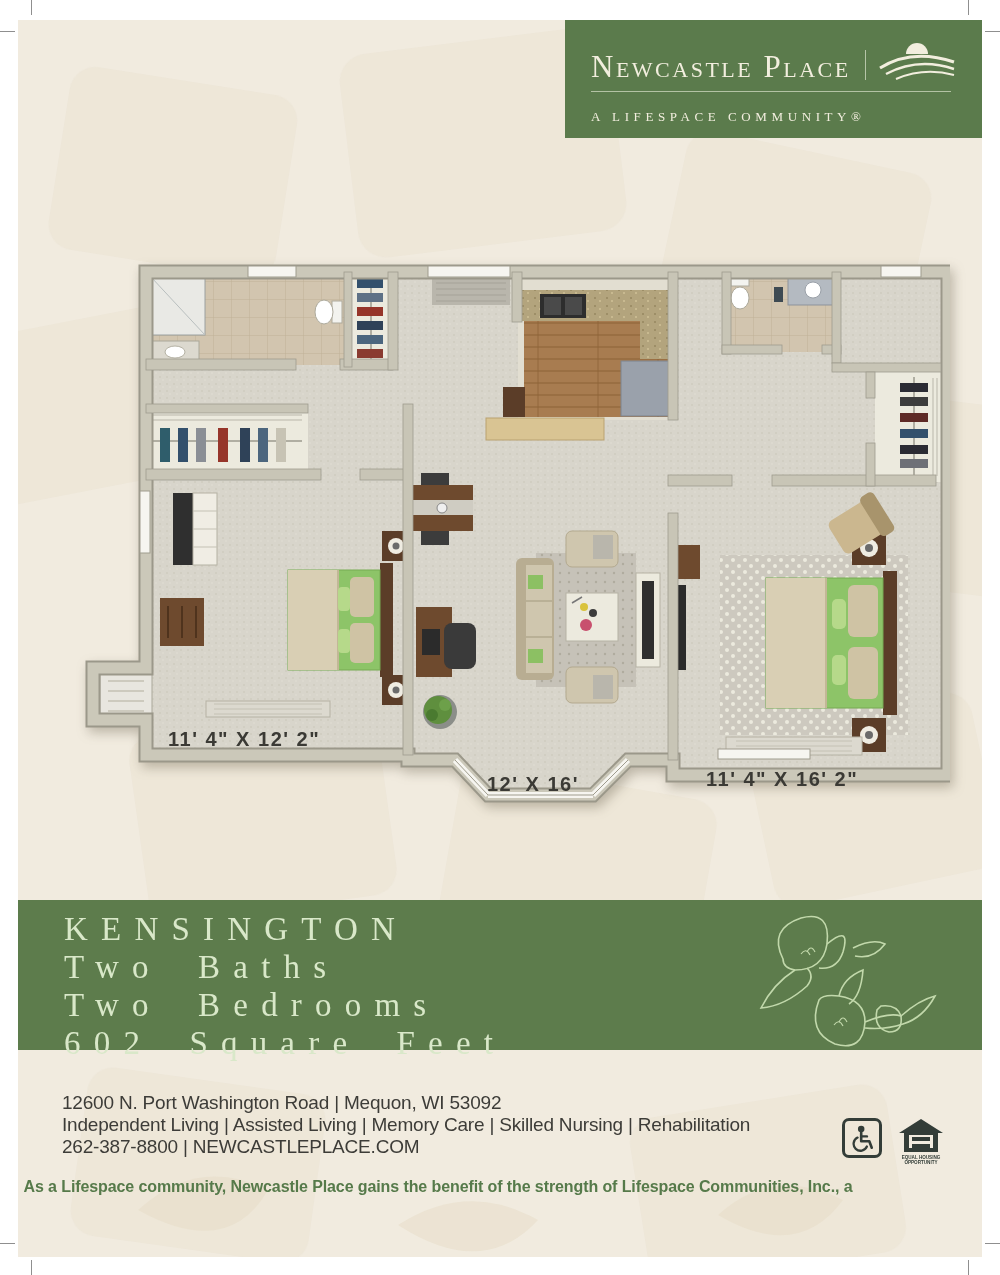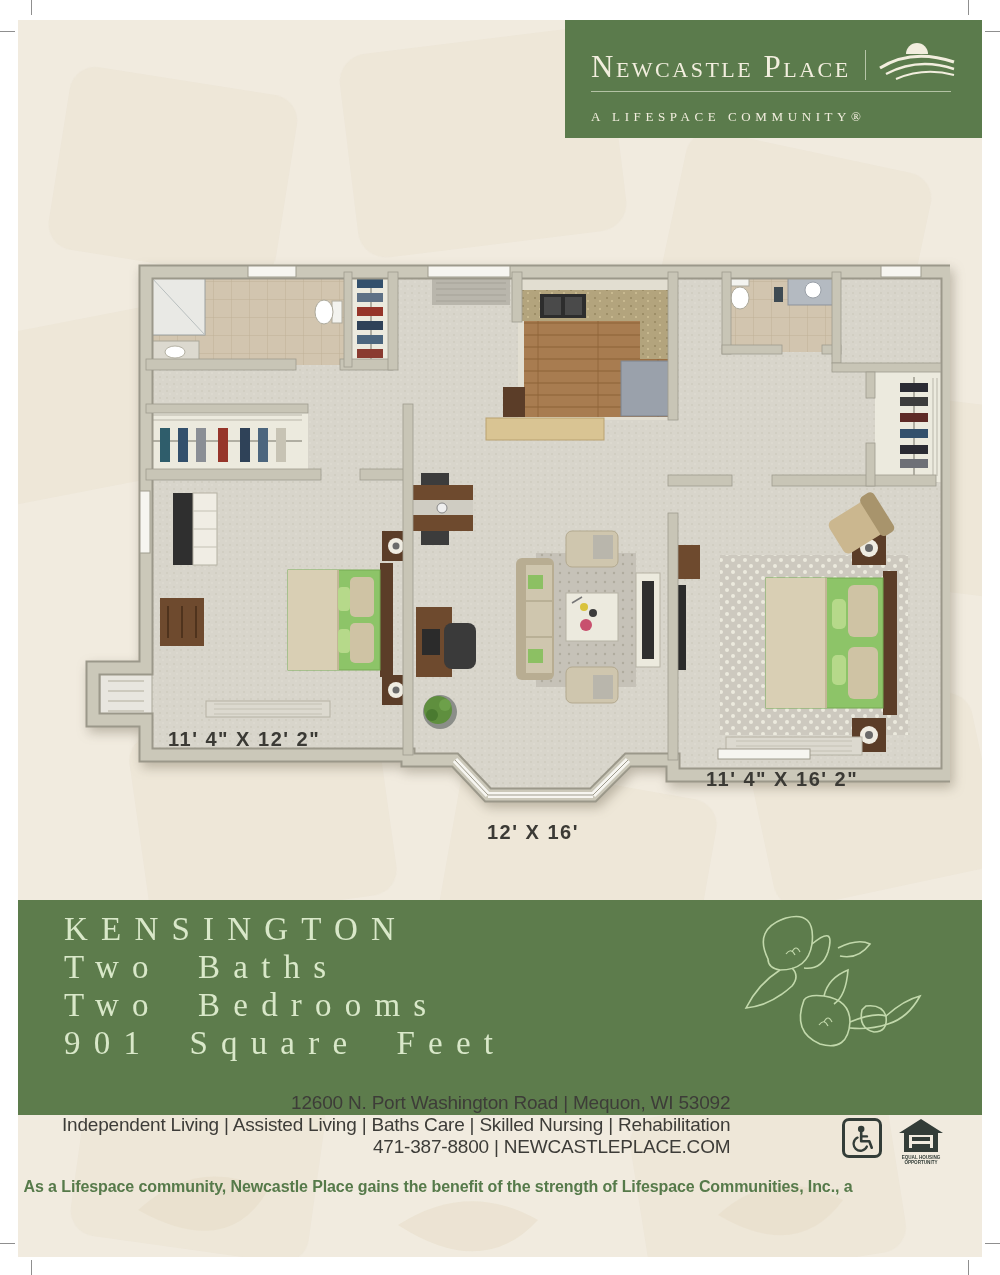--- a/index.html
+++ b/index.html
@@ -27,34 +27,34 @@
   .brand-rule{height:1px;background:#e3e8d4;opacity:.65;margin-top:9px;width:360px;}
   .brand-tagline{font-family:"Liberation Serif",serif;font-size:13px;
         letter-spacing:4.6px;margin-top:17px;white-space:nowrap;}
 
   
   .plan-wrap{position:absolute;left:52px;top:243px;width:880px;height:590px;}
   .plan-wrap svg{filter:drop-shadow(3px 5px 6px rgba(90,80,60,.35));}
   .dim{position:absolute;font-weight:bold;font-size:20px;color:#3b3a35;
        letter-spacing:1.5px;white-space:nowrap;}
   .dim-1{left:150px;top:708px;}
-  .dim-2{left:469px;top:801px;}
+  .dim-2{left:469px;top:753px;}
   .dim-3{left:688px;top:748px;}
 
   
-  .plan-banner{position:absolute;left:0;top:880px;width:964px;height:215px;
-       background:#5d7c4c;color:#d9e8c9;}
+  .plan-banner{position:absolute;left:0;top:880px;width:964px;height:150px;
+       background:#5d7c4c;color:#d9e8c9;padding-left:15px;}
   .plan-banner .lines{position:absolute;left:46px;top:10px;
        font-family:"Liberation Serif",serif;font-size:33px;line-height:38px;
        letter-spacing:.4em;word-spacing:.45em;white-space:nowrap;}
   .flower{position:absolute;right:24px;top:4px;}
 
   
   .contact{position:absolute;left:44px;top:1072px;font-size:19px;line-height:22px;
-       color:#3d3c38;letter-spacing:-0.2px;text-align:right;}
+       color:#3d3c38;letter-spacing:-0.2px;}
   .contact div{white-space:nowrap;}
   .footer-icons{position:absolute;left:824px;top:1098px;display:flex;gap:16px;align-items:flex-start;}
   .ada-box{width:34px;height:34px;border:3px solid #333d38;border-radius:7px;
        display:flex;align-items:center;justify-content:center;}
   .disclaimer{position:absolute;left:0;top:1156px;width:840px;text-align:center;
        font-weight:bold;font-size:16px;line-height:22px;color:#567a4a;letter-spacing:-0.1px;}
 </style>
 </head>
 <body>
 
@@ -372,42 +372,42 @@
 
   <div class="dim dim-1">11' 4" X 12' 2"</div>
   <div class="dim dim-2">12' X 16'</div>
   <div class="dim dim-3">11' 4" X 16' 2"</div>
 
   <div class="plan-banner">
     <div class="lines">
       <div>KENSINGTON</div>
       <div>Two Baths</div>
       <div>Two Bedrooms</div>
-      <div>901 Square Feet</div>
+      <div>602 Square Feet</div>
     </div>
     <svg class="flower" width="250" height="163" viewBox="0 0 250 163" aria-hidden="true">
       <g fill="none" stroke="#cde3b6" stroke-width="1.6" opacity="0.9">
         <path d="M60 55 Q45 25 78 14 Q108 6 104 40 Q100 66 72 66 Q60 64 60 55 Z"></path>
         <path d="M72 66 Q50 80 38 104 Q62 102 84 82 Q92 72 84 64"></path>
         <path d="M104 40 Q128 20 120 48 Q114 66 96 64"></path>
         <path d="M84 48 q4 -8 8 0 m-14 2 q5 -7 9 1" stroke-width="1.2"></path>
         <path d="M96 96 Q84 128 112 140 Q140 148 142 118 Q142 96 116 92 Q100 90 96 96 Z"></path>
         <path d="M116 92 Q120 74 140 66 Q138 92 126 100"></path>
         <path d="M116 118 q4 -8 8 0 m-13 3 q5 -7 9 1" stroke-width="1.2"></path>
         <path d="M142 118 Q166 108 178 112 Q196 96 212 92 Q200 114 180 120 Q162 126 142 124"></path>
         <path d="M154 106 Q150 124 166 128 Q180 128 178 112 Q174 100 158 102 Z"></path>
         <path d="M130 44 Q150 34 162 40 Q150 56 132 52"></path>
       </g>
     </svg>
   </div>
 
   <div class="contact">
     <div>12600 N. Port Washington Road | Mequon, WI 53092</div>
-    <div>Independent Living | Assisted Living | Baths Care | Skilled Nursing | Rehabilitation</div>
-    <div>471-387-8800 | NEWCASTLEPLACE.COM</div>
+    <div>Independent Living | Assisted Living | Memory Care | Skilled Nursing | Rehabilitation</div>
+    <div>262-387-8800 | NEWCASTLEPLACE.COM</div>
   </div>
 
   <div class="footer-icons">
     <div class="ada-box">
       <svg width="26" height="28" viewBox="0 0 32 34" aria-hidden="true">
         <circle cx="15" cy="6" r="4" fill="#333d38"></circle>
         <path d="M15 10 L15 21 L25 21 L28 29" stroke="#333d38" stroke-width="3.2" fill="none" stroke-linecap="round" stroke-linejoin="round"></path>
         <path d="M15 15 L22 15" stroke="#333d38" stroke-width="3" stroke-linecap="round"></path>
         <path d="M10.5 16.5 a8.5 8.5 0 1 0 11.5 11" stroke="#333d38" stroke-width="2.8" fill="none" stroke-linecap="round"></path>
       </svg>

